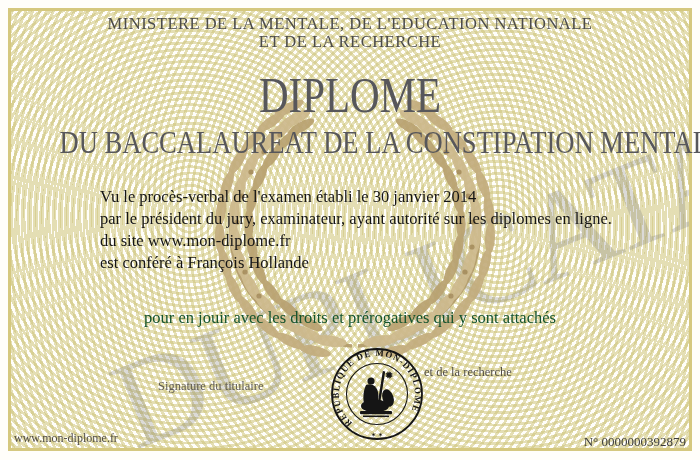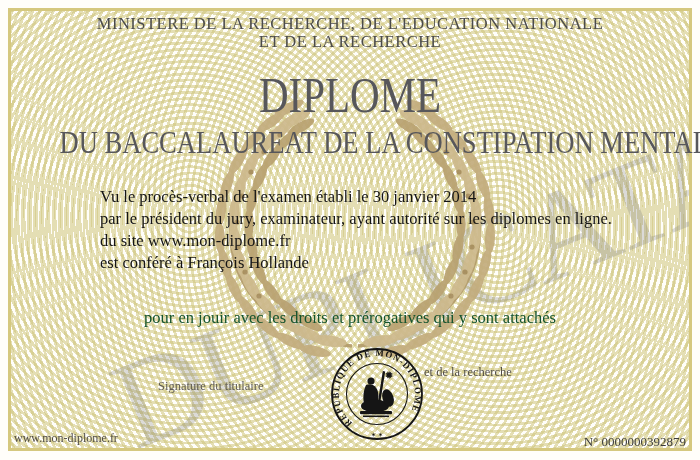--- a/index.html
+++ b/index.html
@@ -124,21 +124,21 @@
             <circle cx="280" cy="135" r="2.6"></circle>
         </g>
       </g>
     </defs>
     <use href="#branchL"></use>
     <use href="#branchL" transform="matrix(-1 0 0 1 710 0)"></use>
   </svg>
 
   <div class="layer">
     <div class="center header">
-      <div>MINISTERE DE LA RECHERCHE, DE L'EDUCATION NATIONALE</div>
+      <div>MINISTERE DE LA MENTALE, DE L'EDUCATION NATIONALE</div>
       <div>ET DE LA RECHERCHE</div>
     </div>
 
     <div class="center title">DIPLOME</div>
     <div class="center subtitle">DU BACCALAUREAT DE LA CONSTIPATION MENTALE</div>
 
     <div class="bodytext">
       <div>Vu le procès-verbal de l'examen établi le 30 janvier 2014</div>
       <div>par le président du jury, examinateur, ayant autorité sur les diplomes en ligne.</div>
       <div>du site www.mon-diplome.fr</div>

